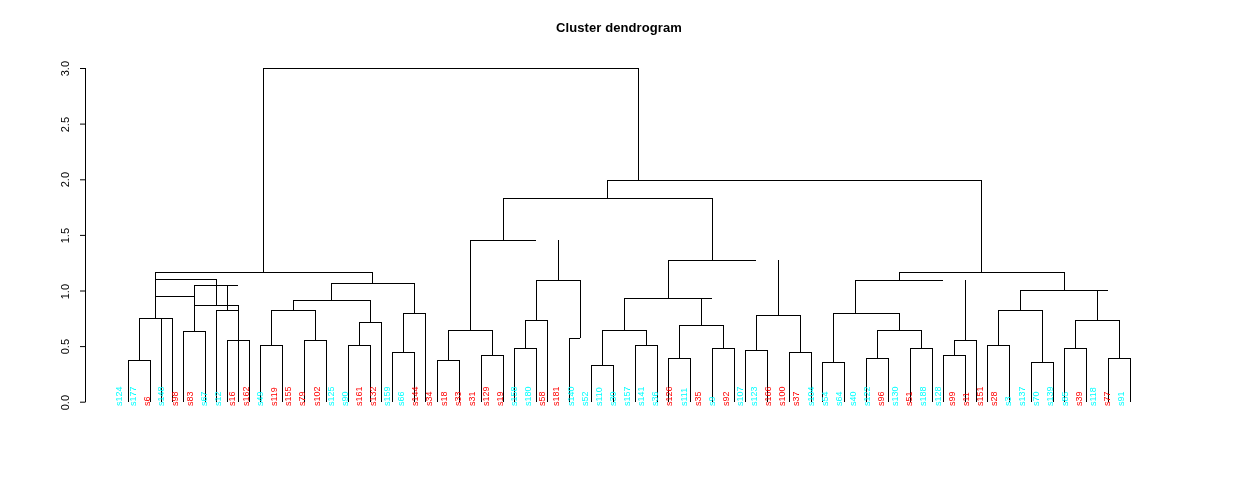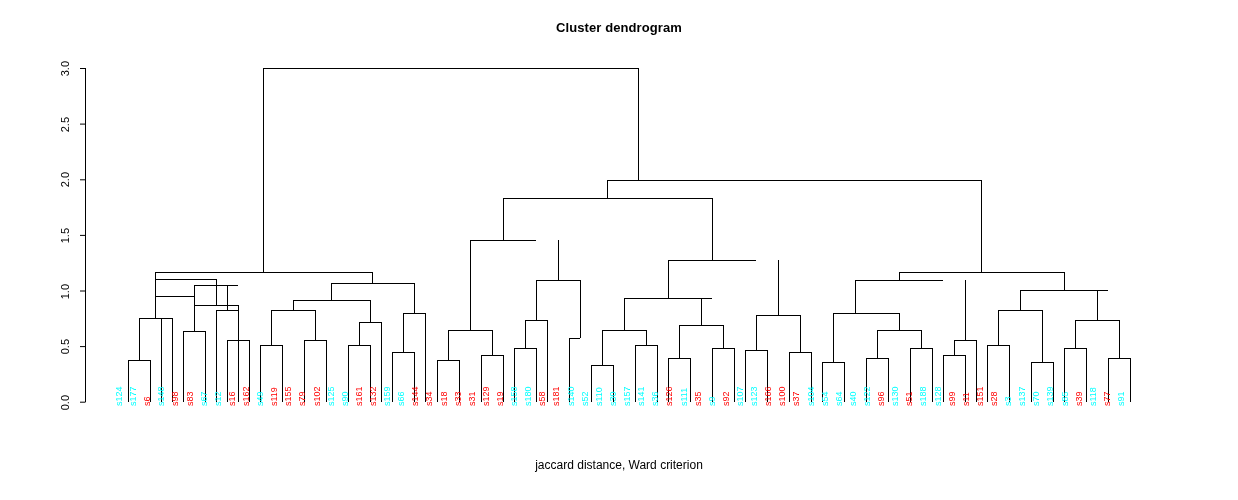--- a/index.html
+++ b/index.html
@@ -250,14 +250,13 @@
       <div class="leaf-label" style="color: rgb(0, 255, 255); left: 1027.21px; top: 406px;">s137</div>
       <div class="leaf-label" style="color: rgb(0, 255, 255); left: 1041.32px; top: 406px;">s70</div>
       <div class="leaf-label" style="color: rgb(0, 255, 255); left: 1055.44px; top: 406px;">s139</div>
       <div class="leaf-label" style="color: rgb(0, 255, 255); left: 1069.55px; top: 406px;">s85</div>
       <div class="leaf-label" style="color: rgb(255, 0, 0); left: 1083.66px; top: 406px;">s39</div>
       <div class="leaf-label" style="color: rgb(0, 255, 255); left: 1097.77px; top: 406px;">s118</div>
       <div class="leaf-label" style="color: rgb(255, 0, 0); left: 1111.89px; top: 406px;">s77</div>
       <div class="leaf-label" style="color: rgb(0, 255, 255); left: 1126px; top: 406px;">s91</div>
     </div>
 
-  <div id="caption">jaccard distance, Ward criterion</div>
 </div>
 
 </body></html>

